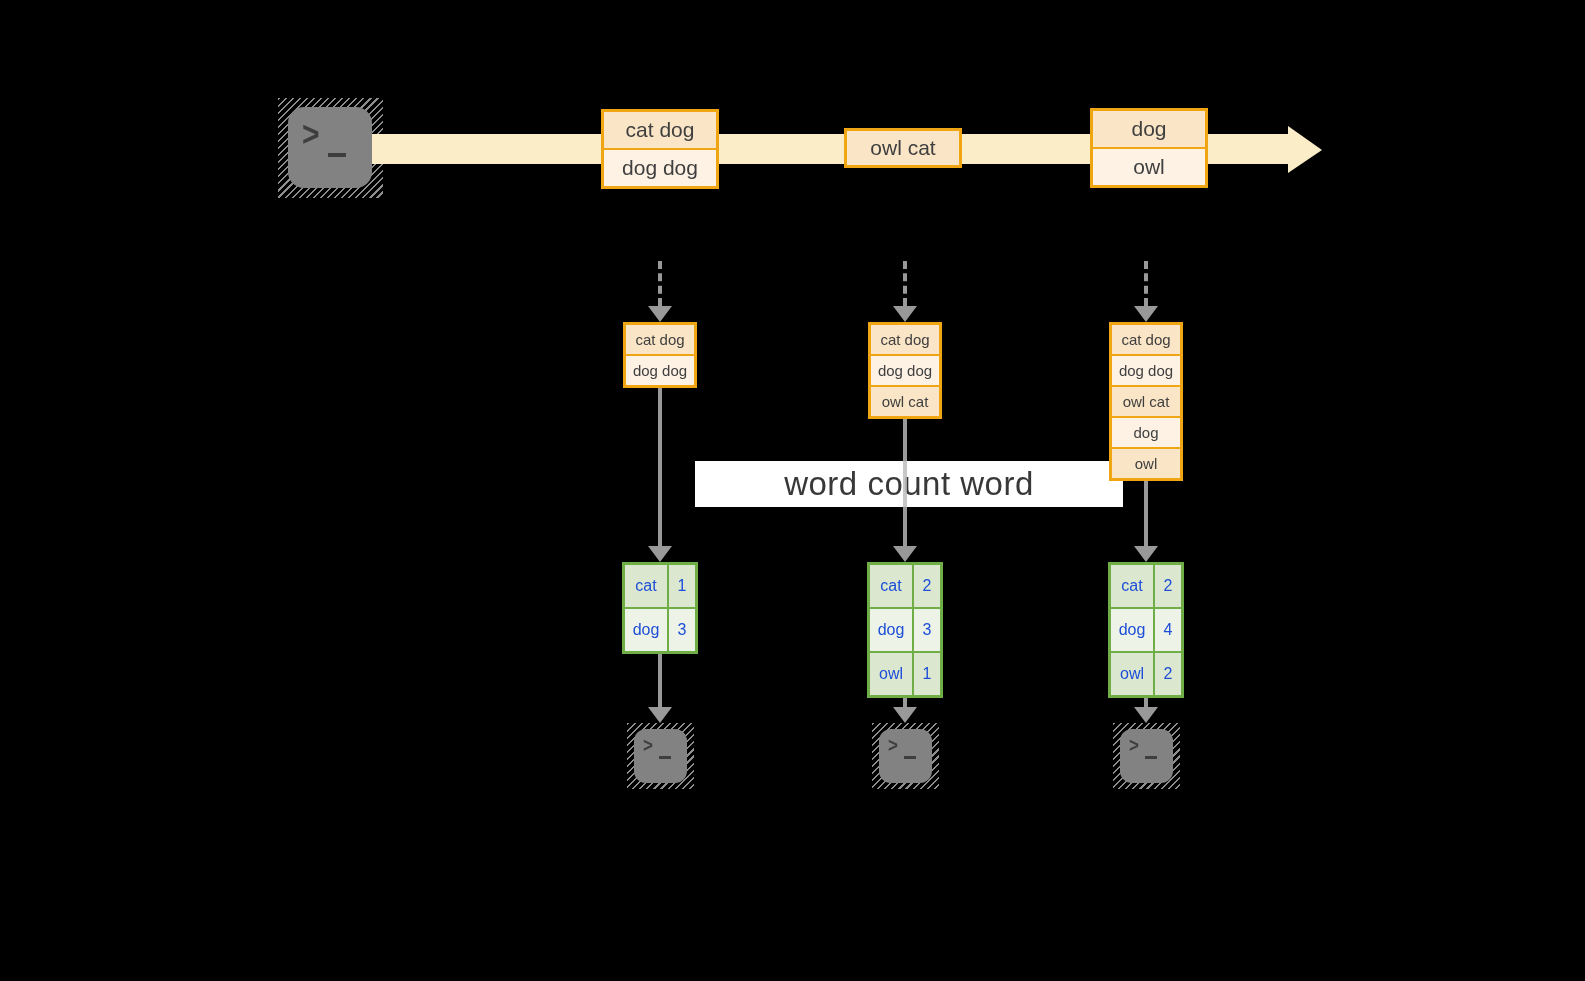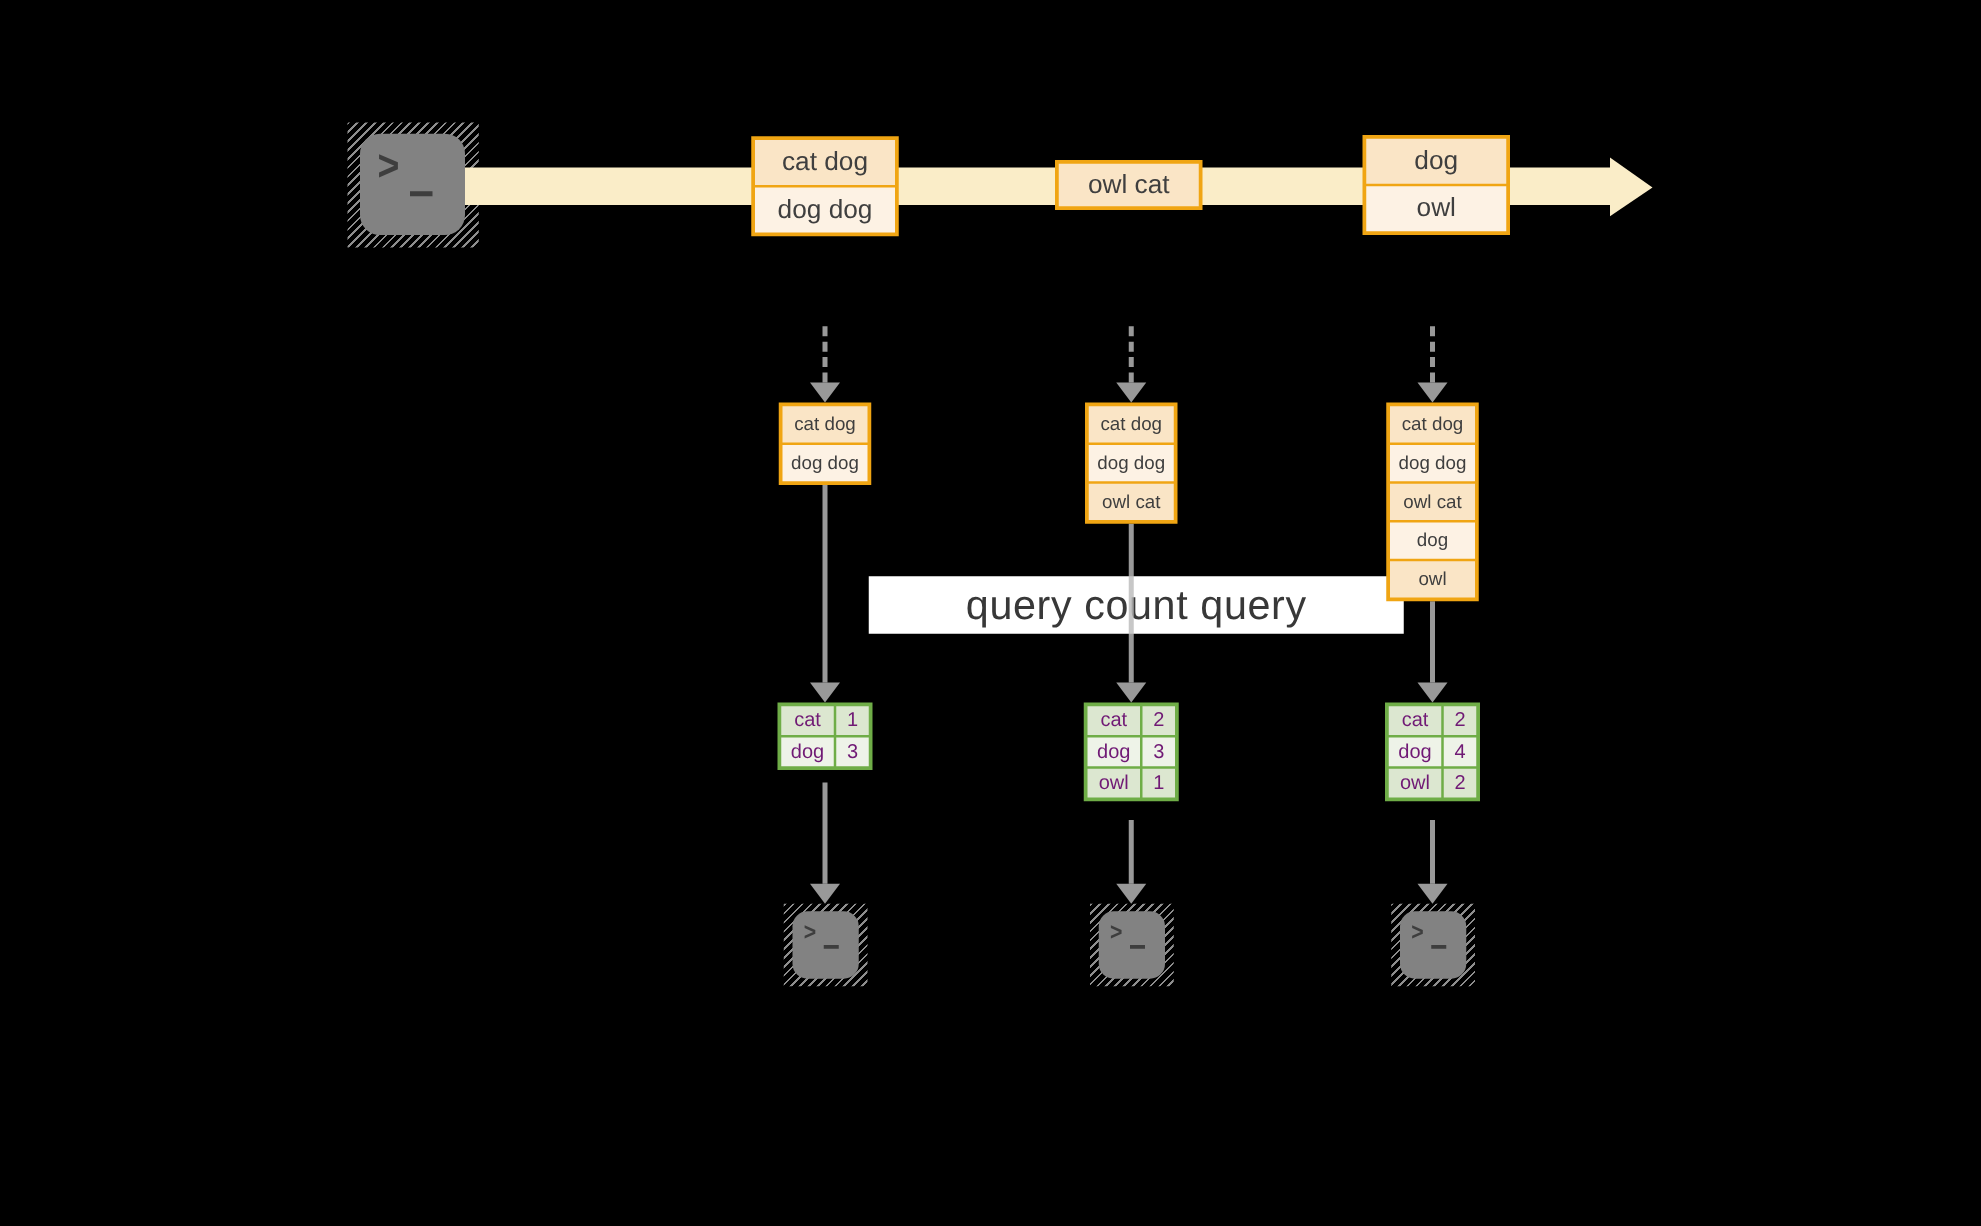--- a/index.html
+++ b/index.html
@@ -39,22 +39,22 @@
     border-top:16px solid rgba(187,187,187,0.82);}
 
   
   .qband{position:absolute;left:695px;top:461px;width:428px;height:46px;background:#ffffff;z-index:3;
     display:flex;align-items:center;justify-content:center;
     font-size:33px;font-weight:300;color:#383838;letter-spacing:0.5px;}
 
   
   .gtable{position:absolute;box-sizing:border-box;width:76px;display:grid;
     grid-template-columns:1fr 26px;gap:2px;padding:3px;background:#6FAD47;z-index:5;}
-  .gtable .cell{height:23px;display:flex;align-items:center;justify-content:center;
-    font-size:16px;color:#701a75;}
+  .gtable .cell{height:42px;display:flex;align-items:center;justify-content:center;
+    font-size:16px;color:#1d4ed8;}
   .gtable .cell:nth-child(4n+1),.gtable .cell:nth-child(4n+2){background:#DCE7D0;}
   .gtable .cell:nth-child(4n+3),.gtable .cell:nth-child(4n){background:#EEF3E8;}
 </style>
 </head>
 <body>
 
 <div class="abs" style="left:0;top:0;width:1585px;height:981px;">
 
   <div class="hatch" style="left:278px;top:98px;width:105px;height:100px;">
     <div class="term-solid" style="left:10px;top:9px;width:84px;height:81px;border-radius:16px;">
@@ -95,21 +95,21 @@
     <div class="orow">owl cat</div>
   </div>
   <div class="obox sbox" style="left:1109px;top:322px;">
     <div class="orow">cat dog</div>
     <div class="orow">dog dog</div>
     <div class="orow">owl cat</div>
     <div class="orow">dog</div>
     <div class="orow">owl</div>
   </div>
 
-  <div class="qband">query count query</div>
+  <div class="qband">word count word</div>
 
   <div class="sline" style="left:658px;top:388px;height:158px;"></div>
   <div class="ahead" style="left:648px;top:546px;"></div>
   <div class="sline" style="left:903px;top:419px;height:127px;"></div>
   <div class="ahead" style="left:893px;top:546px;"></div>
   <div class="sline" style="left:1144px;top:481px;height:65px;"></div>
   <div class="ahead" style="left:1134px;top:546px;"></div>
 
   <div class="gtable" style="left:622px;top:562px;">
     <div class="cell">cat</div>

